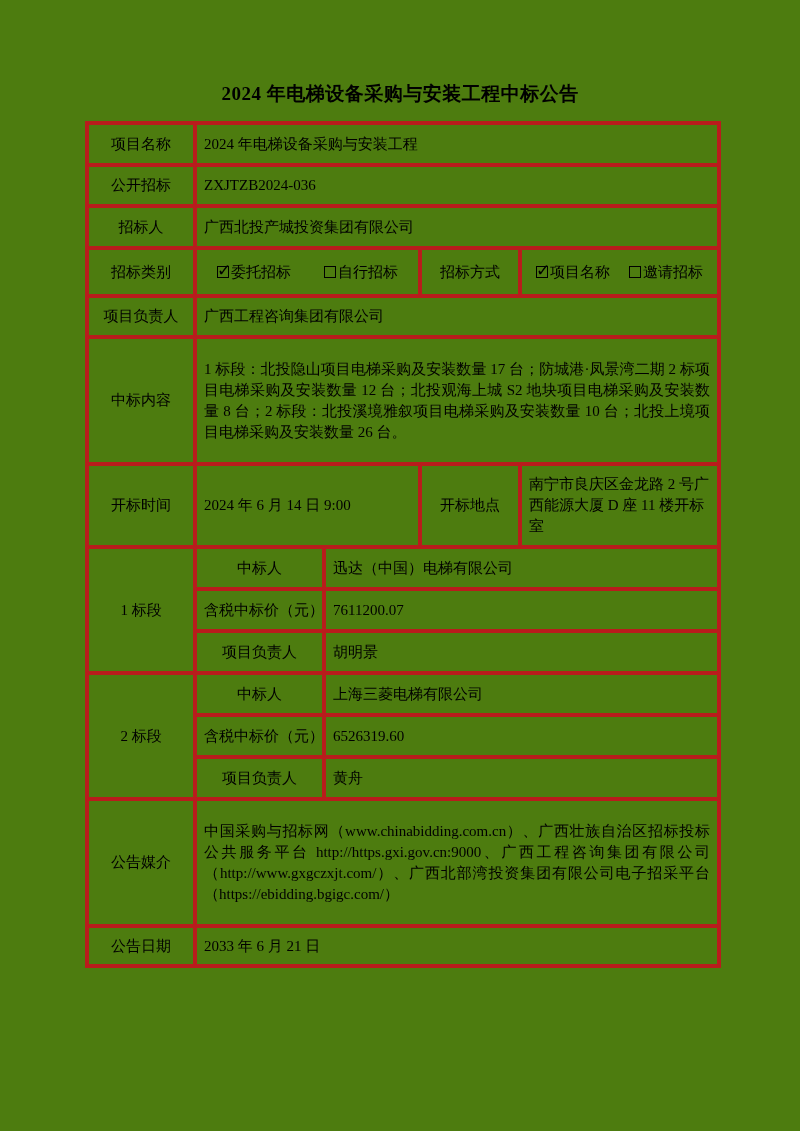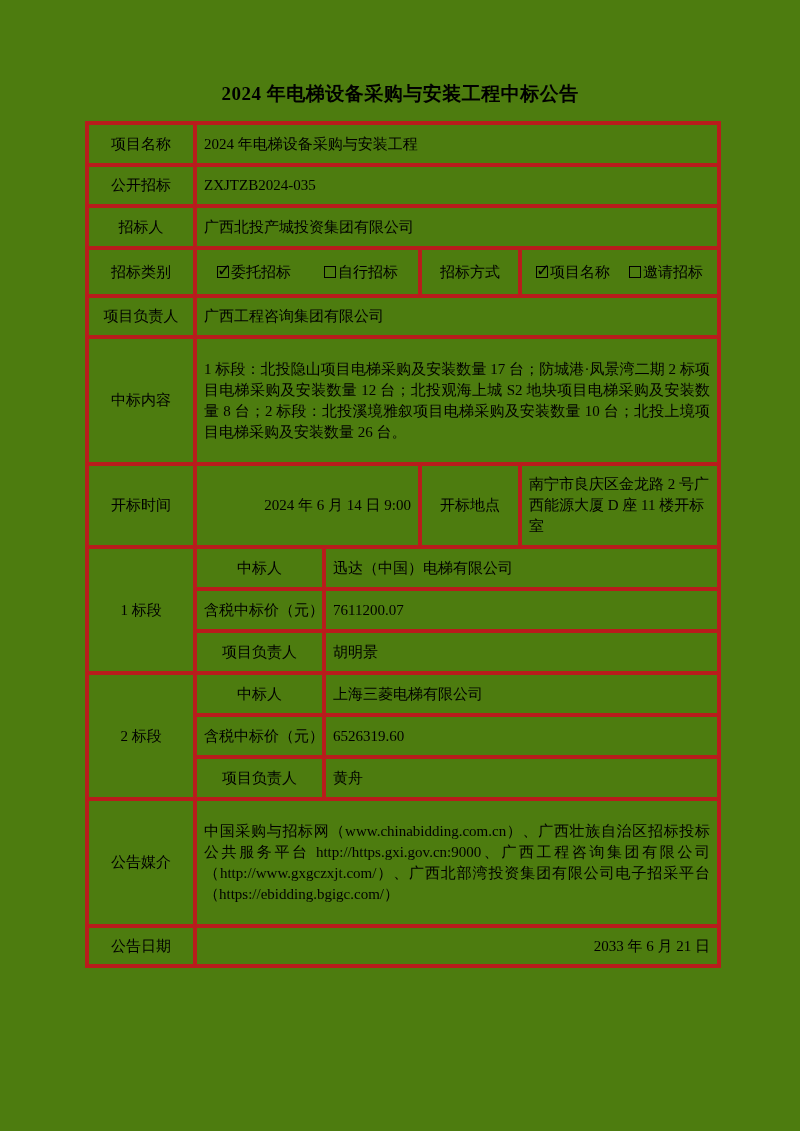--- a/index.html
+++ b/index.html
@@ -35,21 +35,21 @@
   .doc td {
     border: 4px solid #b91c1c;
     vertical-align: middle;
     padding: 2px 7px;
     line-height: 21px;
     word-wrap: break-word;
   }
   .lbl { text-align: center; padding: 2px 2px; }
   .sublbl { text-align: center; padding: 2px 1px; white-space: nowrap; margin-top: 44px; }
   .val {}
-  .center { text-align: right; }
+  .center { text-align: left; }
   .big { line-height: 31.8px; text-align: justify; padding: 2px 6px; }
   .place { line-height: 21px; padding: 2px 5px; margin-left: 16px; }
   .cbcell { padding: 2px 0; }
   .cbrow {
     display: flex;
     justify-content: space-between;
     align-items: flex-start;
   }
   .cbrow.wide { padding: 0 13px; }
   .cbrow.narrow { padding: 0 7px; }
@@ -91,21 +91,21 @@
     </colgroup>
 
     <tbody>
         <tr style="height:42px">
       <td class="lbl">项目名称</td>
       <td class="val" colspan="4">2024 年电梯设备采购与安装工程</td>
     </tr>
 
     <tr style="height:41px">
       <td class="lbl">公开招标</td>
-      <td class="val" colspan="4">ZXJTZB2024-035</td>
+      <td class="val" colspan="4">ZXJTZB2024-036</td>
     </tr>
 
     <tr style="height:42px">
       <td class="lbl">招标人</td>
       <td class="val" colspan="4">广西北投产城投资集团有限公司</td>
     </tr>
 
     <tr style="height:48px">
       <td class="lbl">招标类别</td>
       <td class="val cbcell" colspan="2">

